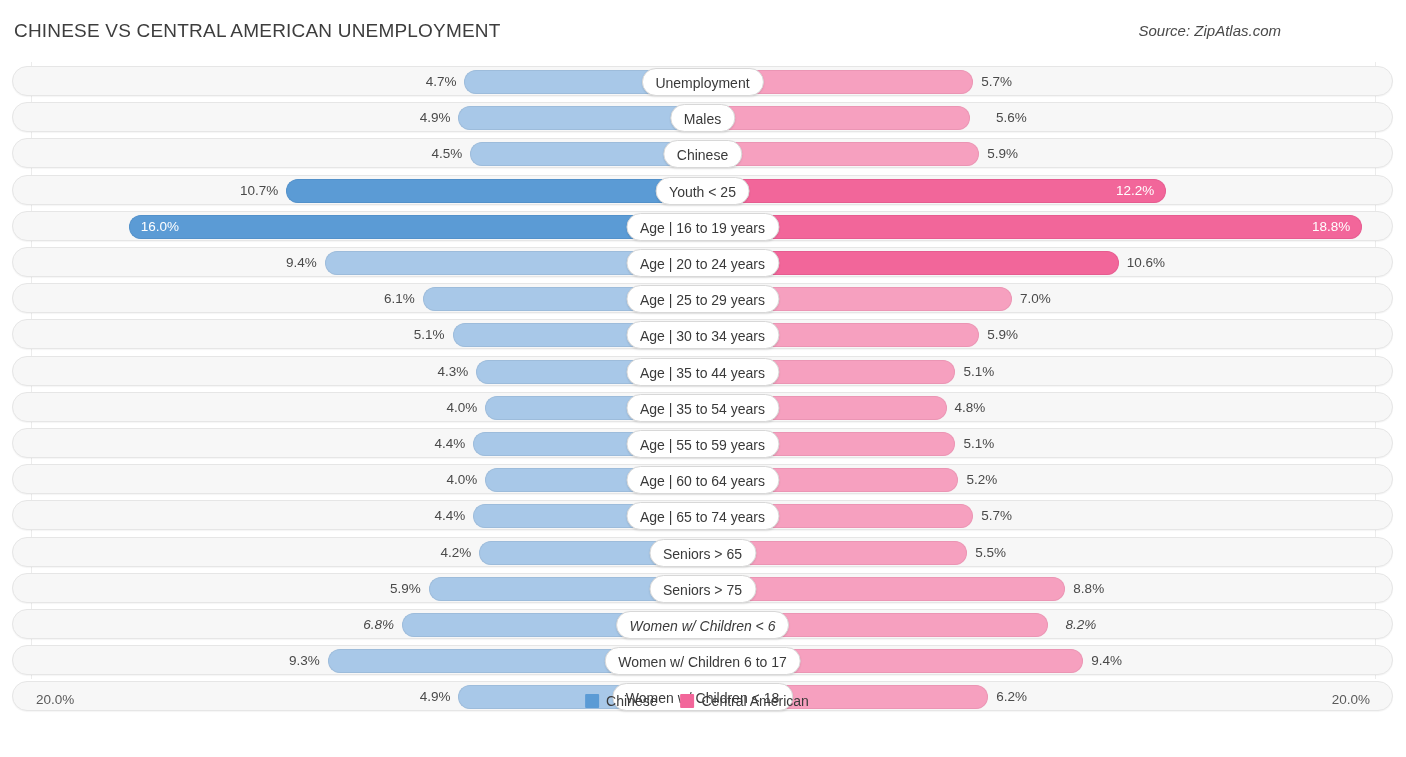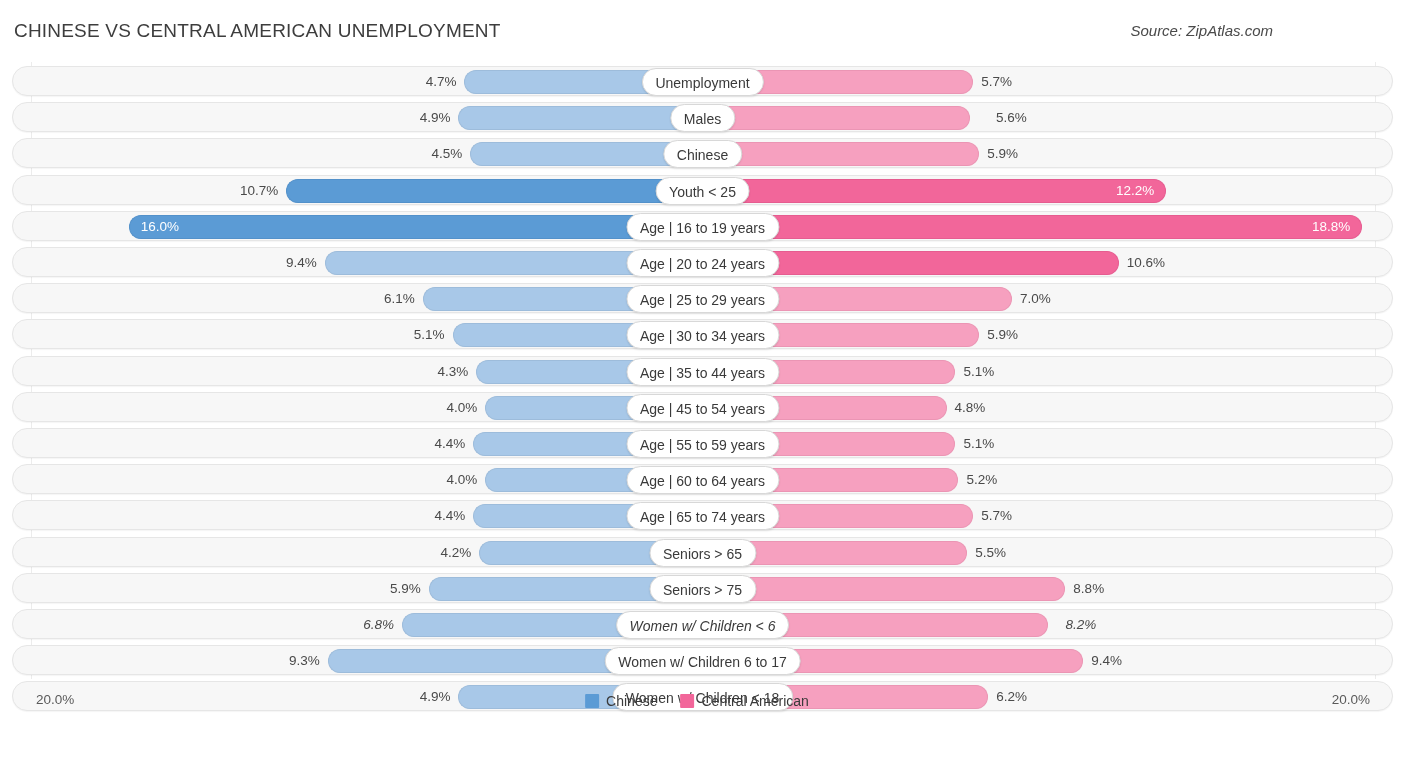--- a/index.html
+++ b/index.html
@@ -1,21 +1,21 @@
 <!DOCTYPE html>
 <html><head>
 <meta charset="utf-8">
 <style>
   html,body{margin:0;padding:0;}
   body{
     width:1406px;height:757px;background:#ffffff;
     font-family:"Liberation Sans", sans-serif;
     color:#3a3a3a;overflow:hidden;position:relative;
   }
-  #chart-root{position:relative;width:1287px;height:757px;}
+  #chart-root{position:relative;width:1287px;height:757px;padding-left:8px;}
 
   .title{
     position:absolute;left:14px;top:20px;
     font-size:19px;letter-spacing:.2px;color:#3d3d3d;
     white-space:nowrap;
   }
   .source{
     position:absolute;right:14px;top:22px;
     font-size:15px;font-style:italic;color:#4a4a4a;
     white-space:nowrap;
@@ -158,21 +158,21 @@
           <div class="bar pink" style="left: 691px; width: 251.47px;"></div>
           <div class="vlabel left" style="left: 373.29px; width: 82px;">4.3%</div>
           <div class="vlabel right" style="left: 950.47px;">5.1%</div>
           <div class="pill">Age | 35 to 44 years</div>
         </div>
         <div class="row" style="top: 329.8px;">
           <div class="bar blue" style="left: 472.2px; width: 218.8px;"></div>
           <div class="bar pink" style="left: 691px; width: 242.56px;"></div>
           <div class="vlabel left" style="left: 382.2px; width: 82px;">4.0%</div>
           <div class="vlabel right" style="left: 941.56px;">4.8%</div>
-          <div class="pill">Age | 45 to 54 years</div>
+          <div class="pill">Age | 35 to 54 years</div>
         </div>
         <div class="row" style="top: 366px;">
           <div class="bar blue" style="left: 460.32px; width: 230.68px;"></div>
           <div class="bar pink" style="left: 691px; width: 251.47px;"></div>
           <div class="vlabel left" style="left: 370.32px; width: 82px;">4.4%</div>
           <div class="vlabel right" style="left: 950.47px;">5.1%</div>
           <div class="pill">Age | 55 to 59 years</div>
         </div>
         <div class="row" style="top: 402.2px;">
           <div class="bar blue" style="left: 472.2px; width: 218.8px;"></div>

